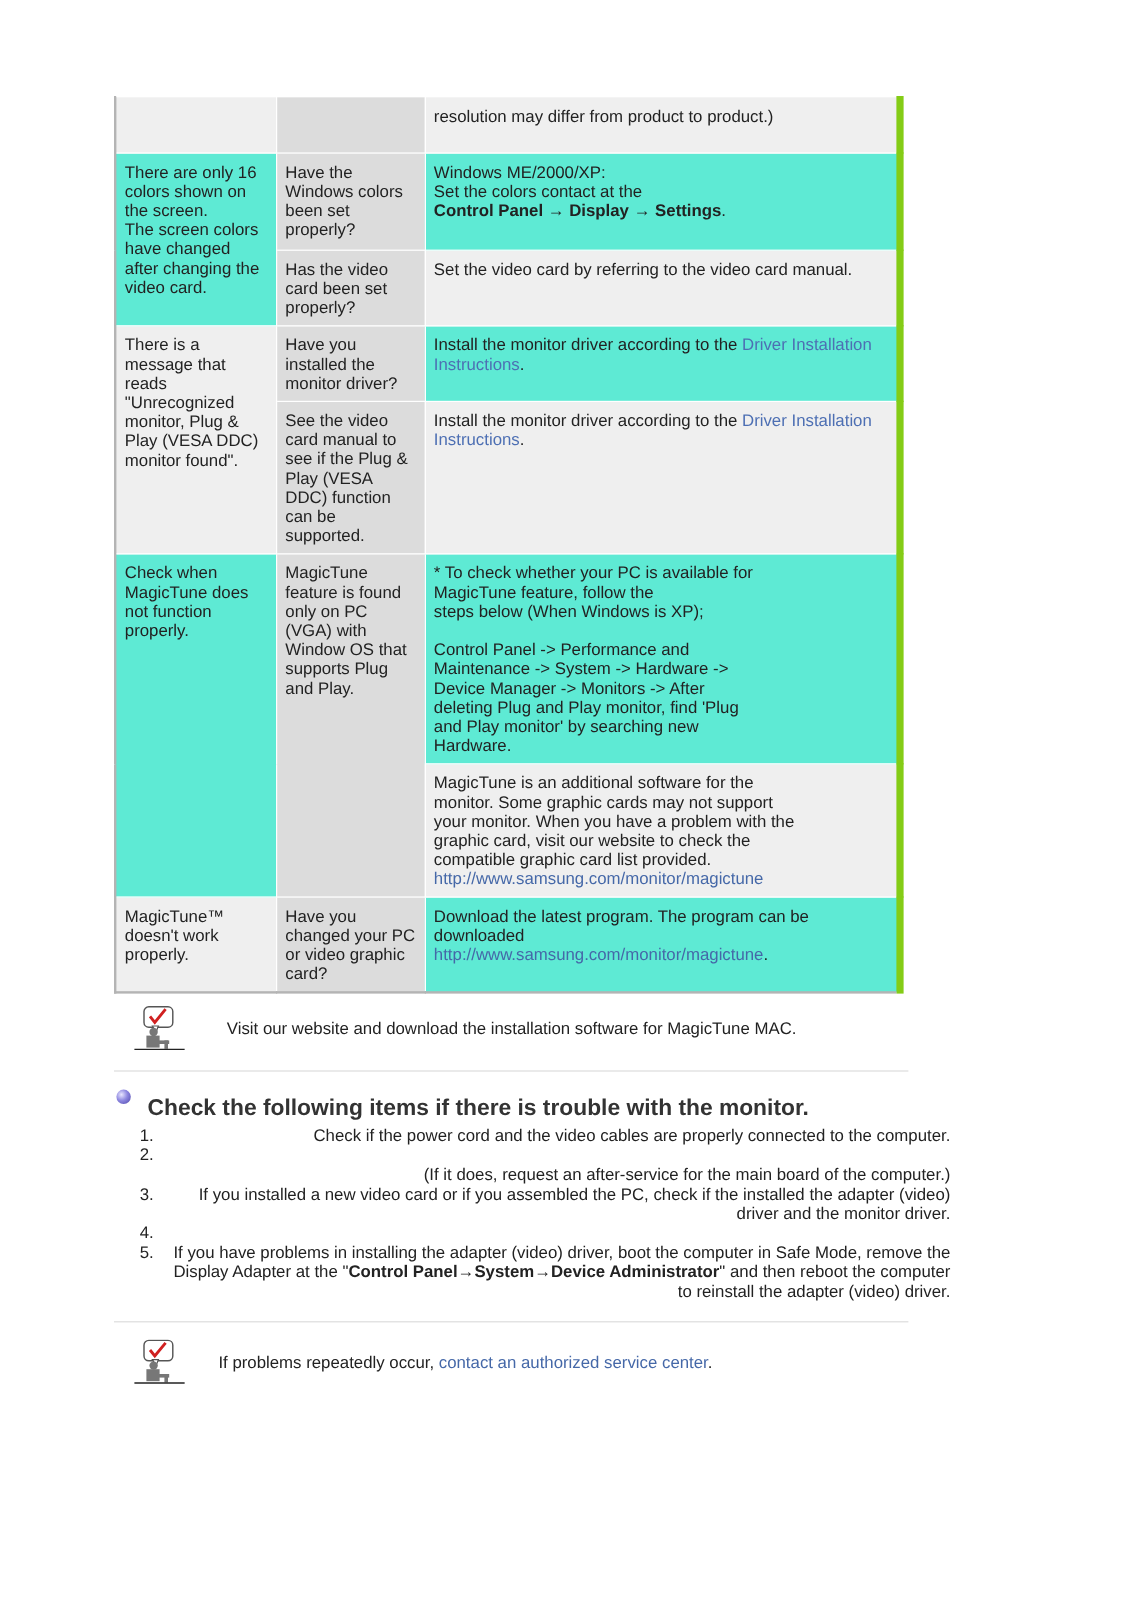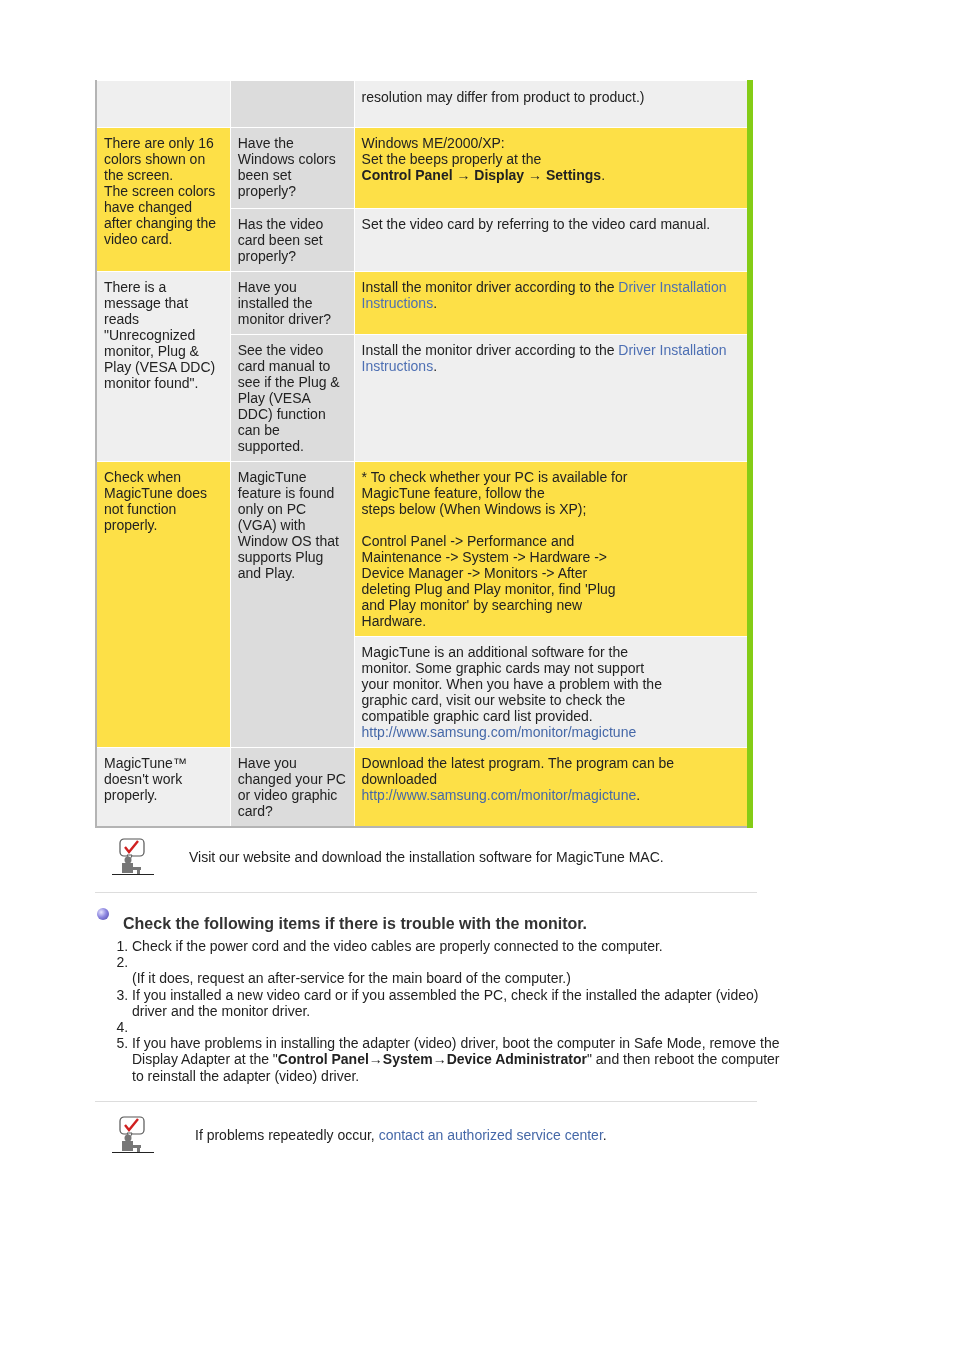--- a/index.html
+++ b/index.html
@@ -3,53 +3,53 @@
 <meta charset="utf-8">
 <style>
   html, body { margin: 0; padding: 0; background: #ffffff; }
   body { width: 954px; height: 1351px; position: relative; font-family: "Liberation Sans", sans-serif; font-size: 14px; color: #222; line-height: 16px; }
   .tbl { position: absolute; left: 95px; top: 80px; width: 658px; border-collapse: collapse; border-left: 2px solid #b4b4b4; border-right: 6px solid #84cc16; border-bottom: 2px solid #b4b4b4; }
   .tbl td { vertical-align: top; padding: 7px 7px 7px 7px; border: 1px solid #ffffff; }
   .c1 { width: 149px; }
   .c2 { width: 153px; background: #dcdcdc; }
   .c3 { width: 305px; }
   .light { background: #efefef; }
-  .white { background: #fde047; margin-left: 36px; }
+  .white { background: #5eead4; margin-left: 36px; }
   a.lnk { color: #4d6fb3; text-decoration: none; }
   a.lnk2 { color: #4568a8; text-decoration: none; }
   b { font-weight: bold; }
   .note { position: absolute; left: 110px; display: flex; align-items: center; }
   .note .icon { width: 44px; height: 38px; position: relative; }
   .note .txt { position: absolute; white-space: nowrap; margin-left: 21px; }
   .hr { position: absolute; left: 95px; width: 662px; height: 1px; background: #dddddd; }
   .heading { position: absolute; left: 97px; top: 908px; display: flex; align-items: flex-start; }
   .bullet { width: 12px; height: 12px; border-radius: 50%; background: radial-gradient(circle at 35% 35%, #e8e6ff 0%, #8e88e0 45%, #4a42a8 100%); margin-right: 14px; margin-top: 0px; }
-  .heading-text { font-weight: bold; color: #333; margin-top: 8px; font-size: 16px; }
+  .heading-text { font-weight: bold; color: #333; margin-top: 8px; font-size: 19px; }
   ol.steps { position: absolute; left: 95px; top: 938px; width: 660px; margin: 0; padding-left: 37px; font-size: 14px; line-height: 16.2px; }
-  ol.steps li { padding-left: 0; }
+  ol.steps li { padding-left: 0; text-align: right; }
 </style>
 </head>
 <body>
 
 <table class="tbl">
 
   <tbody>
       <tr>
     <td class="c1 light" style="height:32px;"></td>
     <td class="c2"></td>
     <td class="c3 light" style="padding-top:8px;">resolution may differ from product to product.)</td>
   </tr>
 
   <tr>
     <td class="c1 white" rowspan="2" style="white-space:pre-line;">There are only 16 colors shown on the screen.
 The screen colors have changed after changing the video card.</td>
     <td class="c2" style="height:66px;">Have the Windows colors been set properly?</td>
     <td class="c3 white">
       <span>Windows ME/2000/XP:</span><br>
-      <span>Set the beeps properly at the</span><br>
+      <span>Set the colors contact at the</span><br>
       <b>Control Panel → Display → Settings</b><span>.</span>
     </td>
   </tr>
   <tr>
     <td class="c2">Has the video card been set properly?</td>
     <td class="c3 light">Set the video card by referring to the video card manual.</td>
   </tr>
 
   <tr>
     <td class="c1 light" rowspan="2">There is a message that reads "Unrecognized monitor, Plug &amp; Play (VESA DDC) monitor found".</td>
@@ -129,16 +129,16 @@
       <rect x="10" y="1" width="24" height="17" rx="4" fill="#fff" stroke="#555" stroke-width="1.2"></rect>
       <polygon points="17,17 20,22 22,17" fill="#fff" stroke="#555" stroke-width="1"></polygon>
       <path d="M15 9 L19 14 L28 3" fill="none" stroke="#d02020" stroke-width="2.4"></path>
       <circle cx="18" cy="22" r="3.5" fill="#777"></circle>
       <rect x="12" y="25" width="11" height="10" fill="#777"></rect>
       <rect x="22" y="29" width="9" height="3" fill="#777"></rect>
       <rect x="27" y="29" width="3" height="7" fill="#777"></rect>
       <line x1="2" y1="36.5" x2="44" y2="36.5" stroke="#222" stroke-width="1.2"></line>
     </svg>
   </div>
-  <div class="txt" style="left:64px; top:11px;text-align:right;">
+  <div class="txt" style="left:51px; top:11px;text-align:right;">
     <span>If problems repeatedly occur, </span><a class="lnk2" href="#">contact an authorized service center</a><span>.</span>
   </div>
 </div>
 
 </body></html>

